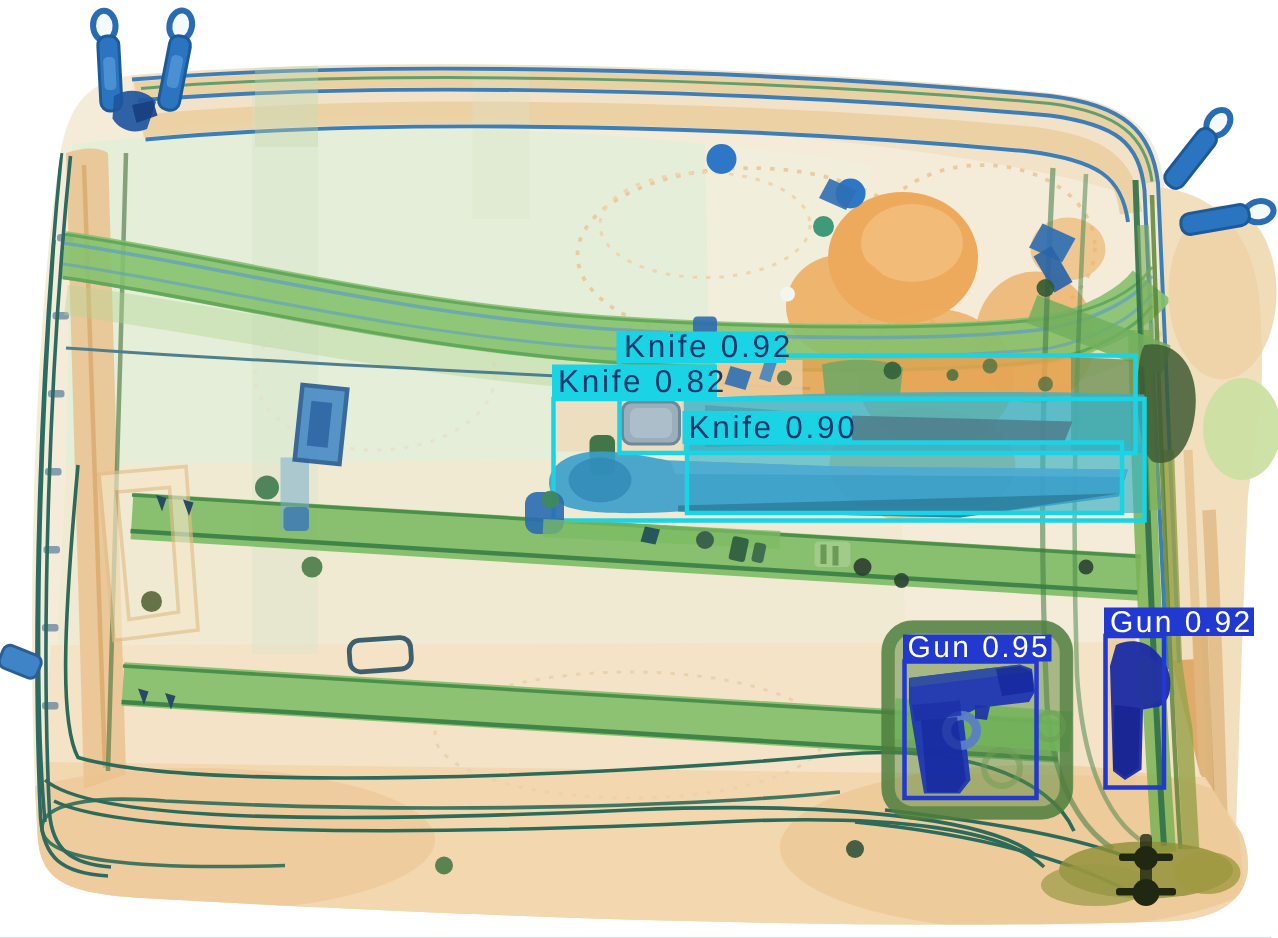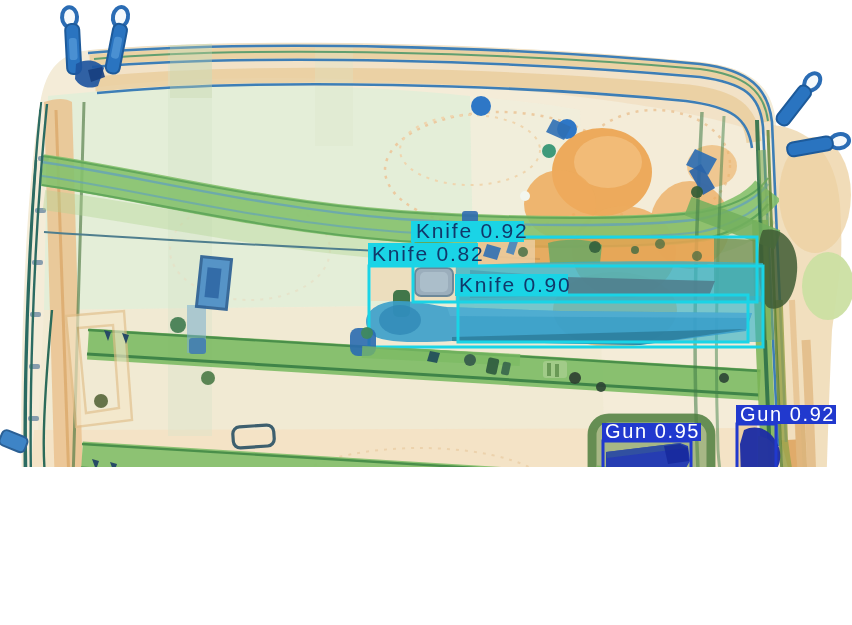--- a/index.html
+++ b/index.html
@@ -1,16 +1,16 @@
 <!DOCTYPE html>
 <html><head>
 <meta charset="utf-8">
 <style>
   html,body{margin:0;padding:0;background:#fff;}
-  .wrap{width:852px;height:467px;position:relative;overflow:hidden;background:#0369a1;}
+  .wrap{width:852px;height:625px;position:relative;overflow:hidden;background:#0369a1;}
   svg{display:block;}
   text{font-family:"Liberation Sans", sans-serif;}
 </style>
 </head>
 <body>
 <div class="wrap">
 <svg width="852" height="625" viewBox="0 0 852 625">
 
 <rect x="0" y="0" width="852" height="625" fill="#ffffff"></rect>
 

